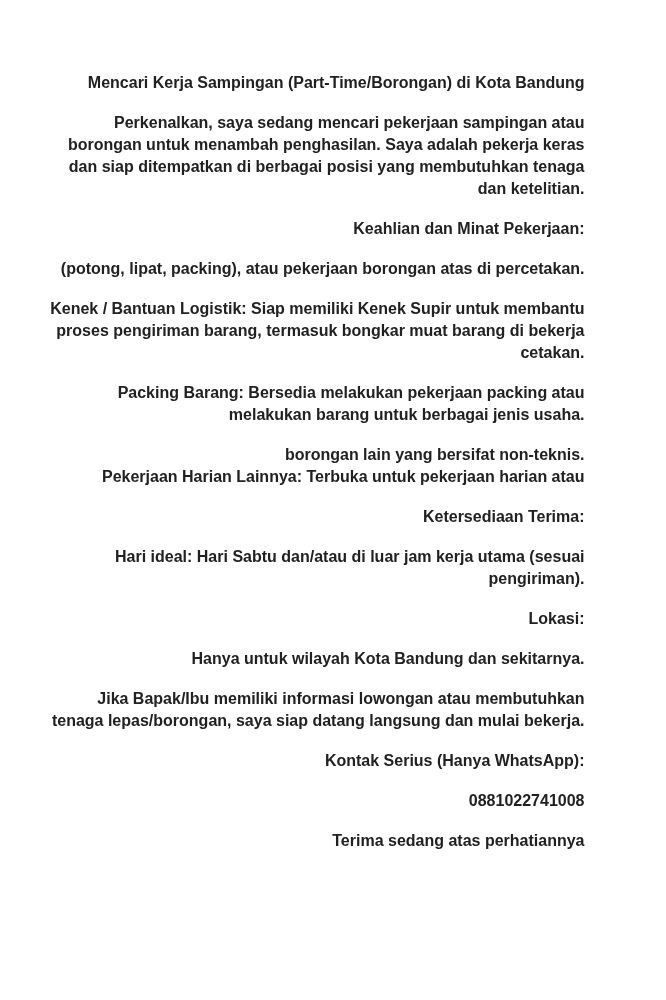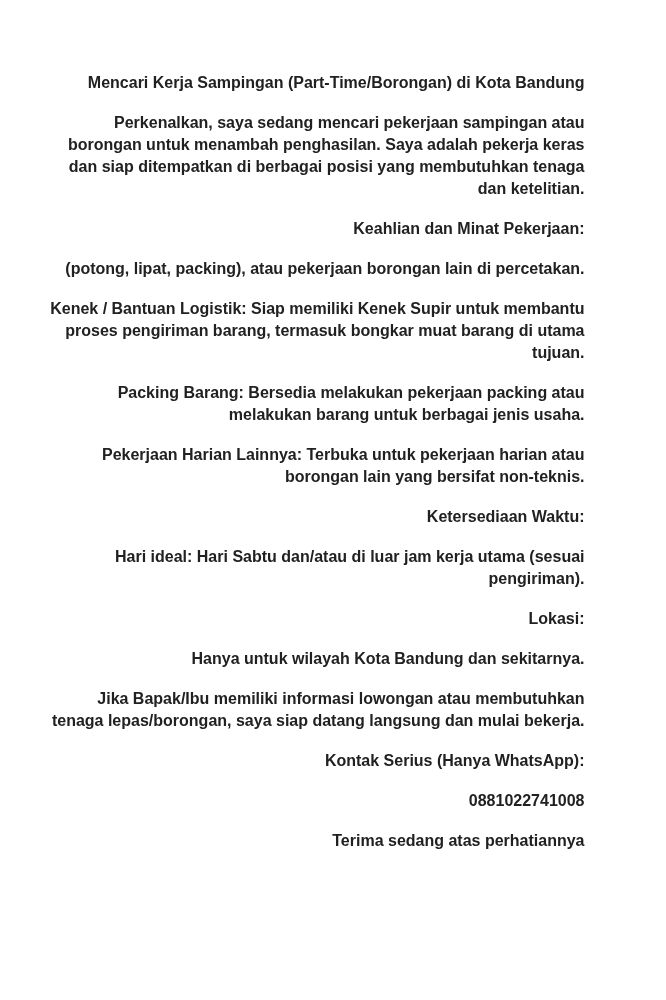--- a/index.html
+++ b/index.html
@@ -42,37 +42,37 @@
     <p class="block block-paragraph">
       <span class="line">Perkenalkan, saya sedang mencari pekerjaan sampingan atau</span>
       <span class="line">borongan untuk menambah penghasilan. Saya adalah pekerja keras</span>
       <span class="line">dan siap ditempatkan di berbagai posisi yang membutuhkan tenaga</span>
       <span class="line">dan ketelitian.</span>
     </p>
     <p class="block block-heading">
       <span class="line">Keahlian dan Minat Pekerjaan:</span>
     </p>
     <p class="block block-paragraph">
-      <span class="line">(potong, lipat, packing), atau pekerjaan borongan lain di percetakan.</span>
+      <span class="line">(potong, lipat, packing), atau pekerjaan borongan atas di percetakan.</span>
     </p>
     <p class="block block-paragraph">
       <span class="line">Kenek / Bantuan Logistik: Siap memiliki Kenek Supir untuk membantu</span>
-      <span class="line">proses pengiriman barang, termasuk bongkar muat barang di utama</span>
-      <span class="line">tujuan.</span>
+      <span class="line">proses pengiriman barang, termasuk bongkar muat barang di bekerja</span>
+      <span class="line">cetakan.</span>
     </p>
     <p class="block block-paragraph">
       <span class="line">Packing Barang: Bersedia melakukan pekerjaan packing atau</span>
       <span class="line">melakukan barang untuk berbagai jenis usaha.</span>
     </p>
     <p class="block block-paragraph">
+      <span class="line">borongan lain yang bersifat non-teknis.</span>
       <span class="line">Pekerjaan Harian Lainnya: Terbuka untuk pekerjaan harian atau</span>
-      <span class="line">borongan lain yang bersifat non-teknis.</span>
     </p>
     <p class="block block-heading">
-      <span class="line">Ketersediaan Waktu:</span>
+      <span class="line">Ketersediaan Terima:</span>
     </p>
     <p class="block block-paragraph">
       <span class="line">Hari ideal: Hari Sabtu dan/atau di luar jam kerja utama (sesuai</span>
       <span class="line">pengiriman).</span>
     </p>
     <p class="block block-heading">
       <span class="line">Lokasi:</span>
     </p>
     <p class="block block-paragraph">
       <span class="line">Hanya untuk wilayah Kota Bandung dan sekitarnya.</span>

